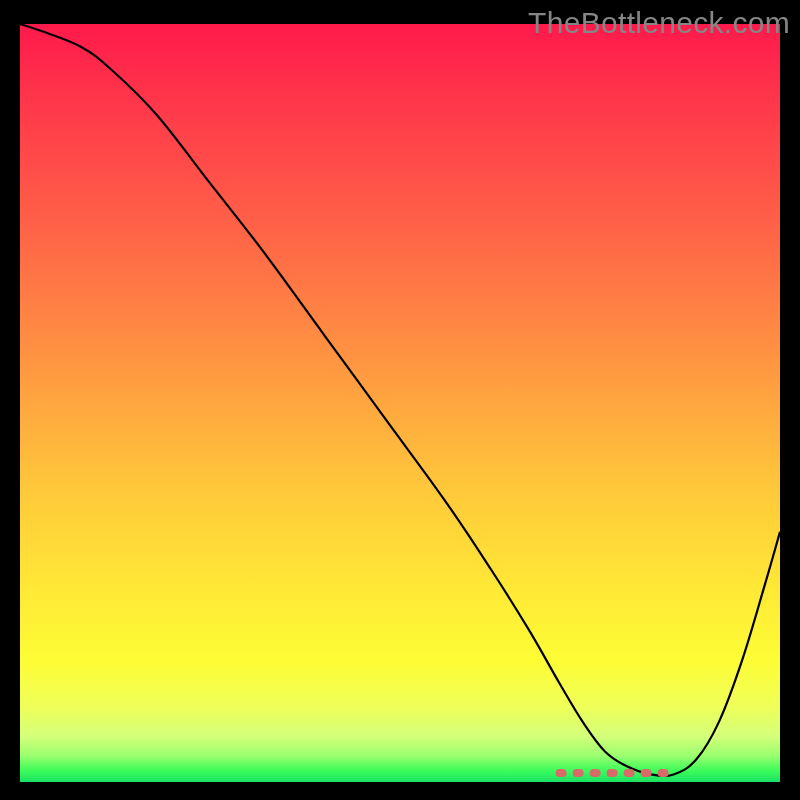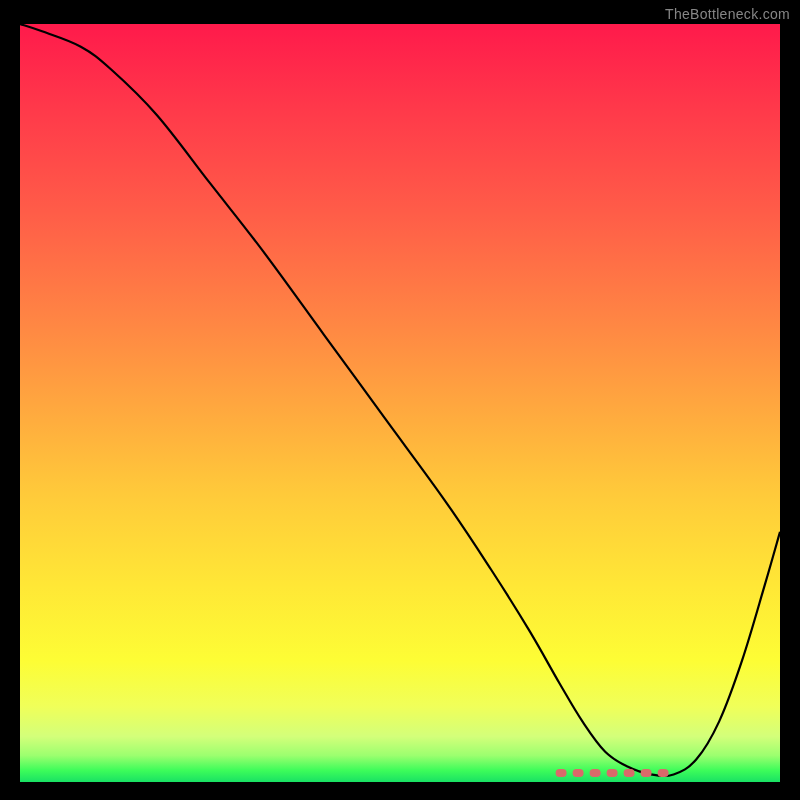--- a/index.html
+++ b/index.html
@@ -1,17 +1,17 @@
 <!DOCTYPE html>
 <html><head>
 <meta charset="utf-8">
 <style>
   * { margin: 0; padding: 0; box-sizing: border-box; }
   body { width: 800px; height: 800px; background: #000; position: relative; font-family: Arial, sans-serif; }
-  .watermark { position: absolute; top: 6px; right: 10px; color: #868686; font-size: 14px; font-weight: 400; z-index: 10; letter-spacing: 0.3px; }
+  .watermark { position: absolute; top: 6px; right: 10px; color: #868686; font-size: 30px; font-weight: 400; z-index: 10; letter-spacing: 0.3px; }
   .plot-area { position: absolute; left: 20px; top: 24px; width: 760px; height: 758px; }
   .gradient-bg { position: absolute; left: 0; top: 0; width: 100%; height: 100%; }
   .curve-layer { position: absolute; left: 0; top: 0; width: 100%; height: 100%; }
 </style>
 </head>
 <body>
 
 <div class="watermark">TheBottleneck.com</div>
 
 <div class="plot-area">

